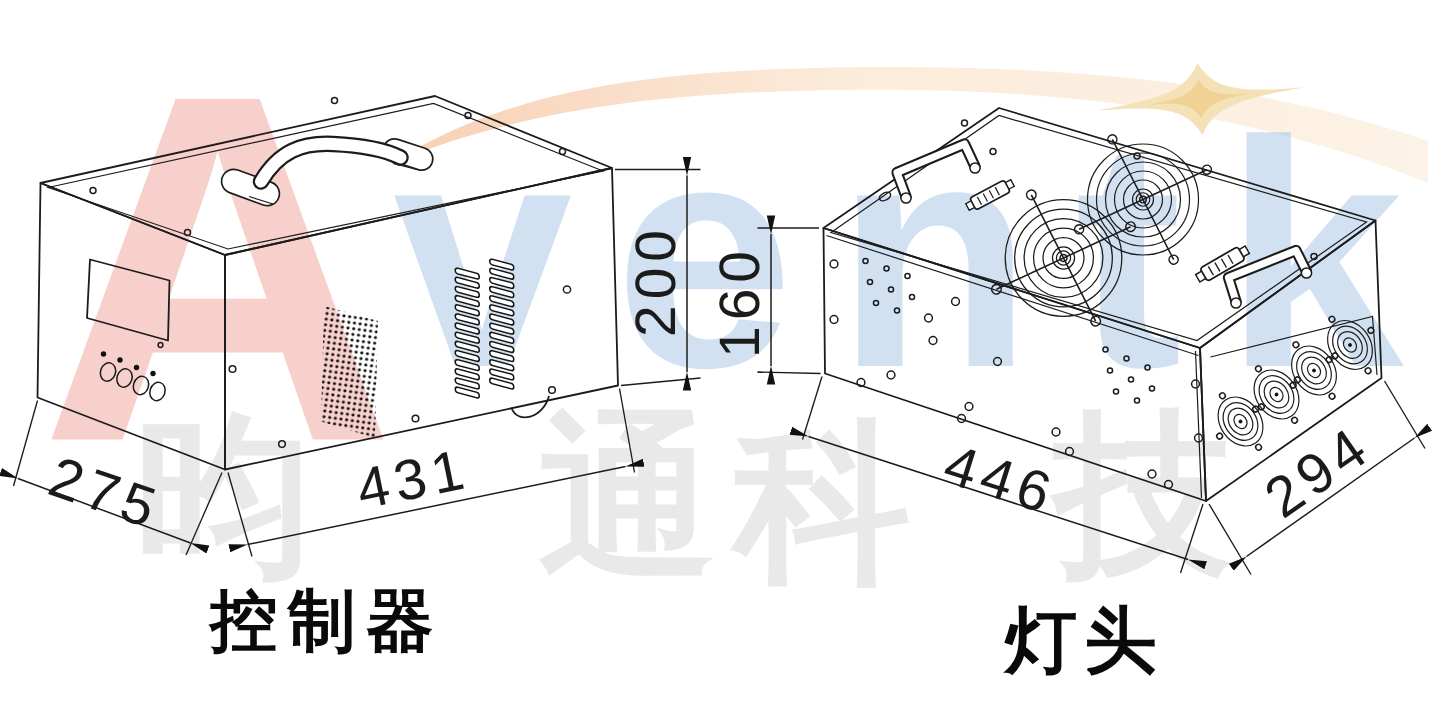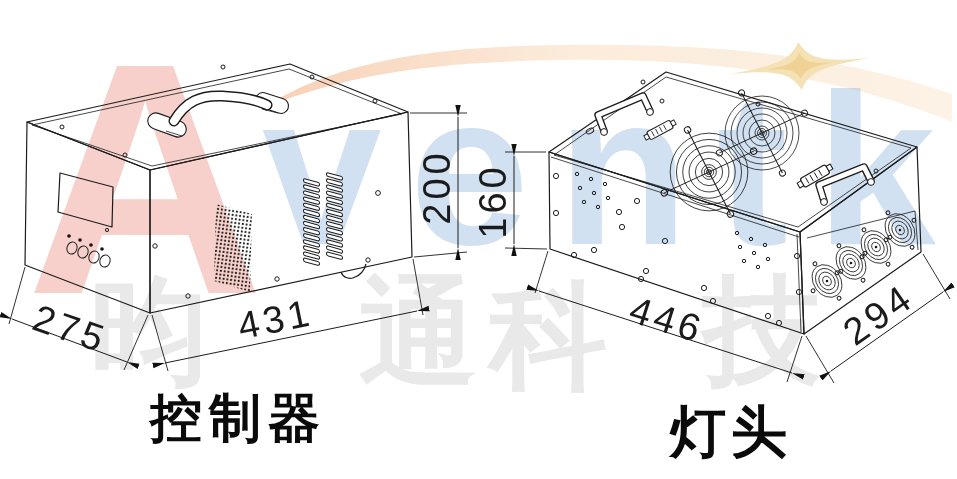--- a/index.html
+++ b/index.html
@@ -11,22 +11,22 @@
   .wm-rest{position:absolute;left:262px;top:62px;font-size:215px;line-height:1;font-weight:bold;
         letter-spacing:28px;color:rgba(128,172,220,0.36);}
   .wm-cn{position:absolute;font-size:118px;line-height:1;font-weight:bold;color:#e9e9e9;}
   .wm-cn.c0{left:90px;top:272px;}
   .wm-cn.c1{left:359px;top:273px;}
   .wm-cn.c2{left:489px;top:277px;}
   .wm-cn.c3{left:703px;top:271px;}
   .swoosh-svg{position:absolute;inset:0;}
   .art{position:absolute;inset:0;z-index:2;}
   .label{position:absolute;z-index:3;color:#0a0a0a;font-weight:bold;}
-  .label-controller{left:150px;top:384px;font-size:52px;letter-spacing:7px;}
-  .label-lamp{left:670px;top:395px;font-size:56px;letter-spacing:5px;}
+  .label-controller{left:140px;top:384px;font-size:45px;letter-spacing:7px;}
+  .label-lamp{left:670px;top:395px;font-size:48px;letter-spacing:5px;}
   .art *{vector-effect:none;}
   .ln{fill:none;stroke:#1c1c1c;stroke-width:1.2;stroke-linejoin:round;}
   .thin{fill:none;stroke:#1c1c1c;stroke-width:0.8;}
   .ext{fill:none;stroke:#1c1c1c;stroke-width:0.9;}
   .dim{fill:none;stroke:#1c1c1c;stroke-width:1;}
   .scr{fill:none;stroke:#1c1c1c;stroke-width:1;}
   .dimtxt{font-family:"Liberation Sans",sans-serif;font-size:38px;letter-spacing:4px;
           fill:#1b1b1b;text-anchor:middle;}
 </style>
 </head>

